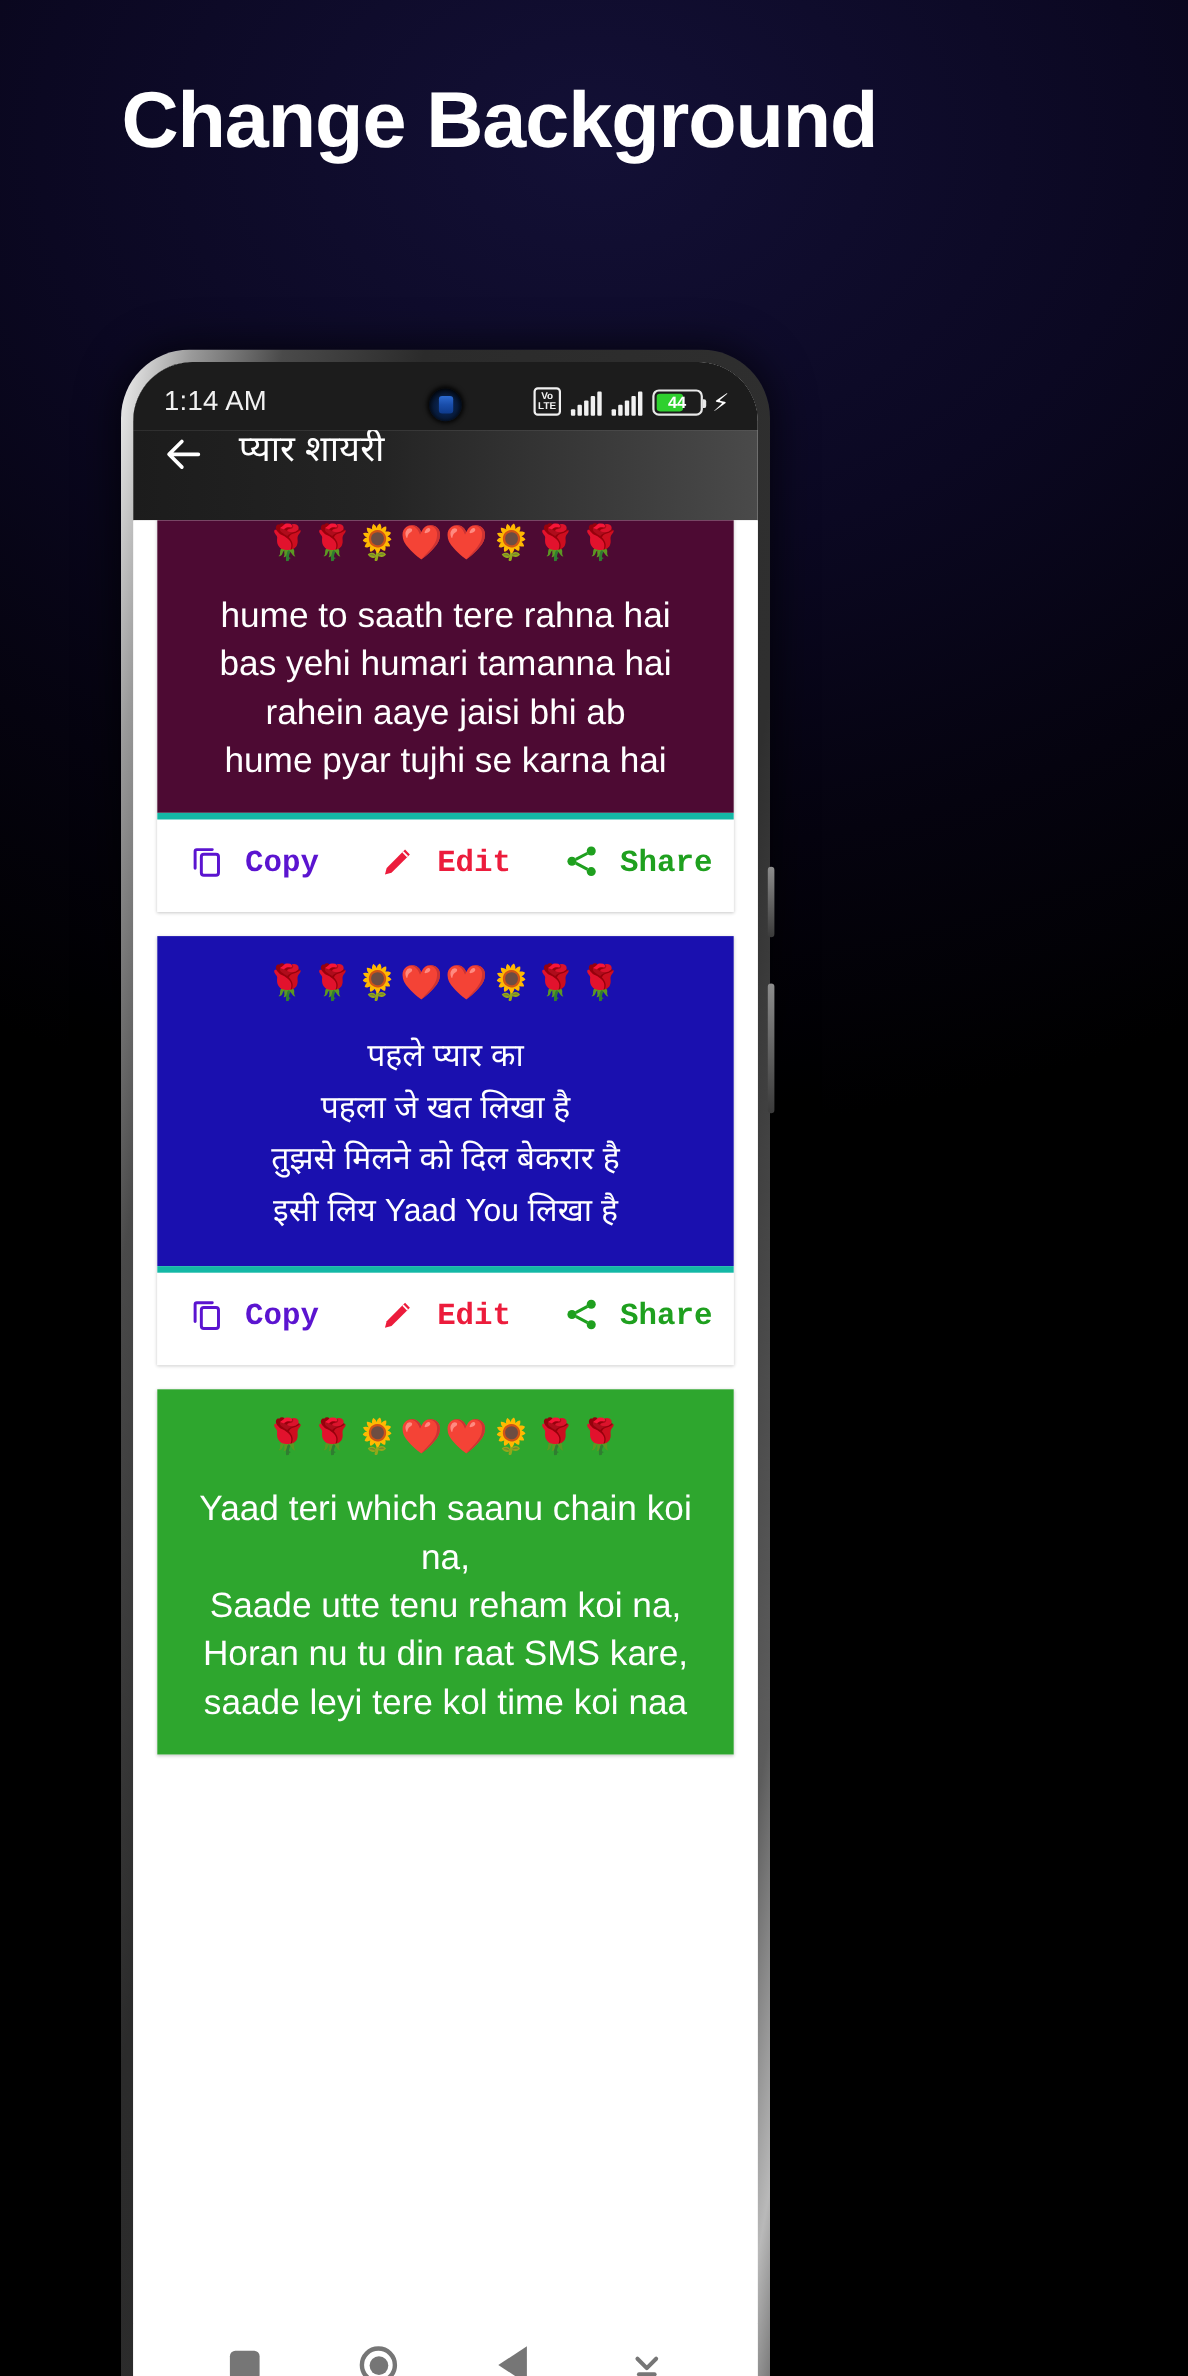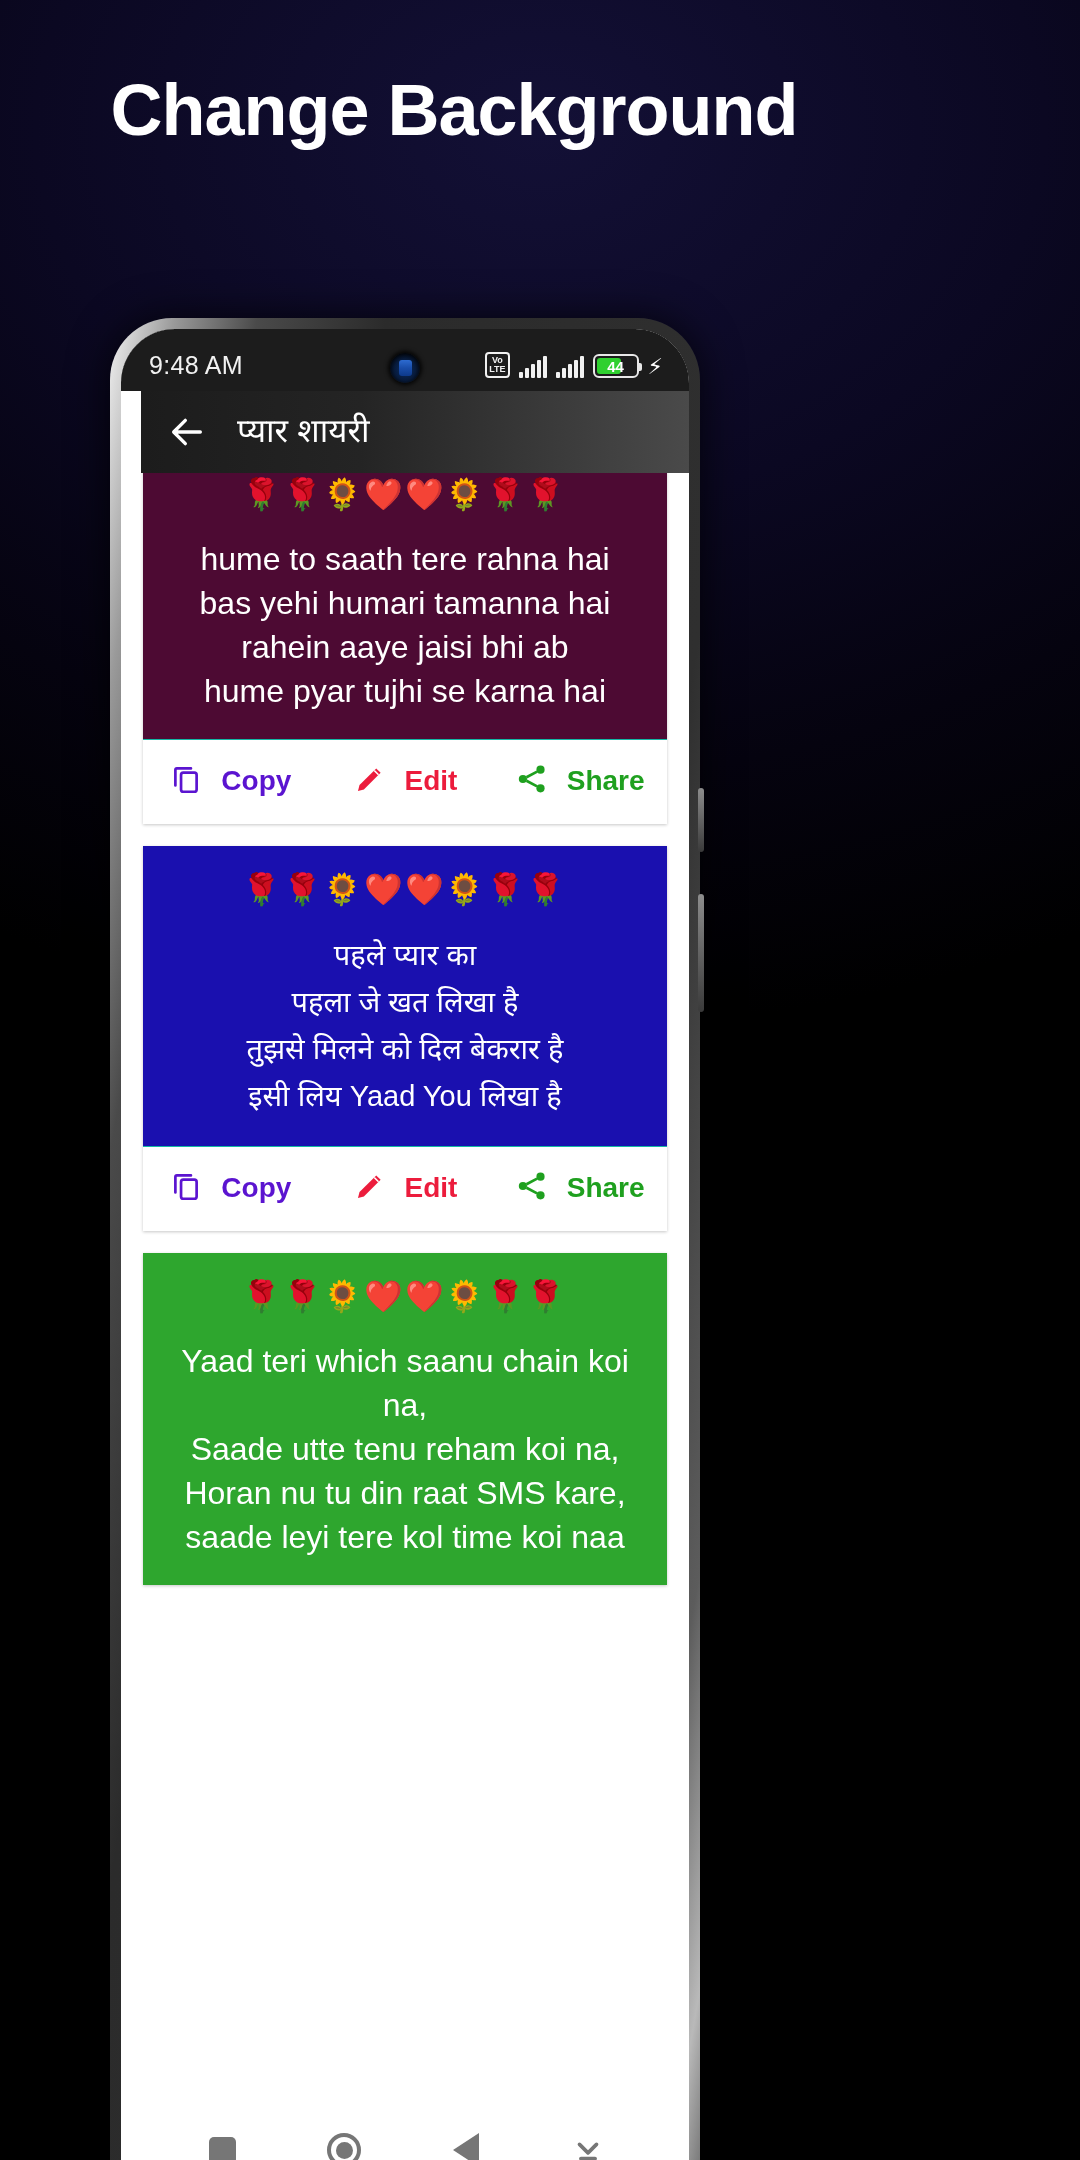--- a/index.html
+++ b/index.html
@@ -199,25 +199,24 @@
     line-height: 1;
   }
   .charge-bolt { font-size: 22px; color: #ffffff; line-height: 1; }
 
   
   .toolbar {
     flex: 0 0 auto;
     height: 82px;
     background: linear-gradient(90deg, #1c1c1c 0%, #242424 40%, #4a4a4a 100%);
     display: flex;
-    align-items: center;
+    align-items: flex-start;
     padding-left: 24px;
     box-sizing: border-box;
     color: #ffffff;
-    margin-left: 20px;
   }
   .back-arrow {
     width: 44px;
     height: 44px;
     display: flex;
     align-items: center;
     justify-content: center;
   }
   .toolbar-title {
     font-size: 33px;
@@ -263,21 +262,22 @@
   }
   .quote-text.devanagari {
     font-size: 29px;
     line-height: 47px;
   }
   .actions {
     height: 84px;
     display: flex;
     align-items: center;
     background: #ffffff;
-    border-top: 1px solid #14b8a6;
+    border-top: 6px solid #14b8a6;
+    font-family: Liberation Mono, monospace;
   }
   .action {
     flex: 1 1 33.33%;
     display: flex;
     align-items: center;
     justify-content: center;
     gap: 18px;
     font-size: 28px;
     font-weight: 700;
     cursor: pointer;
@@ -335,21 +335,21 @@
   <div class="headline">Change Background</div>
 
   <div class="device">
     <div class="side-btn b1"></div>
     <div class="side-btn b2"></div>
 
     <div class="device-inner">
       <div class="screen">
 
         <div class="statusbar">
-          <div class="sb-time">9:48 AM</div>
+          <div class="sb-time">1:14 AM</div>
           <div class="punchhole"></div>
           <div class="sb-spacer"></div>
           <div class="sb-right">
             <div class="volte">
               <span>Vo</span>
               <span>LTE</span>
             </div>
             <div class="bars">
               <i></i>
                 <i></i>

